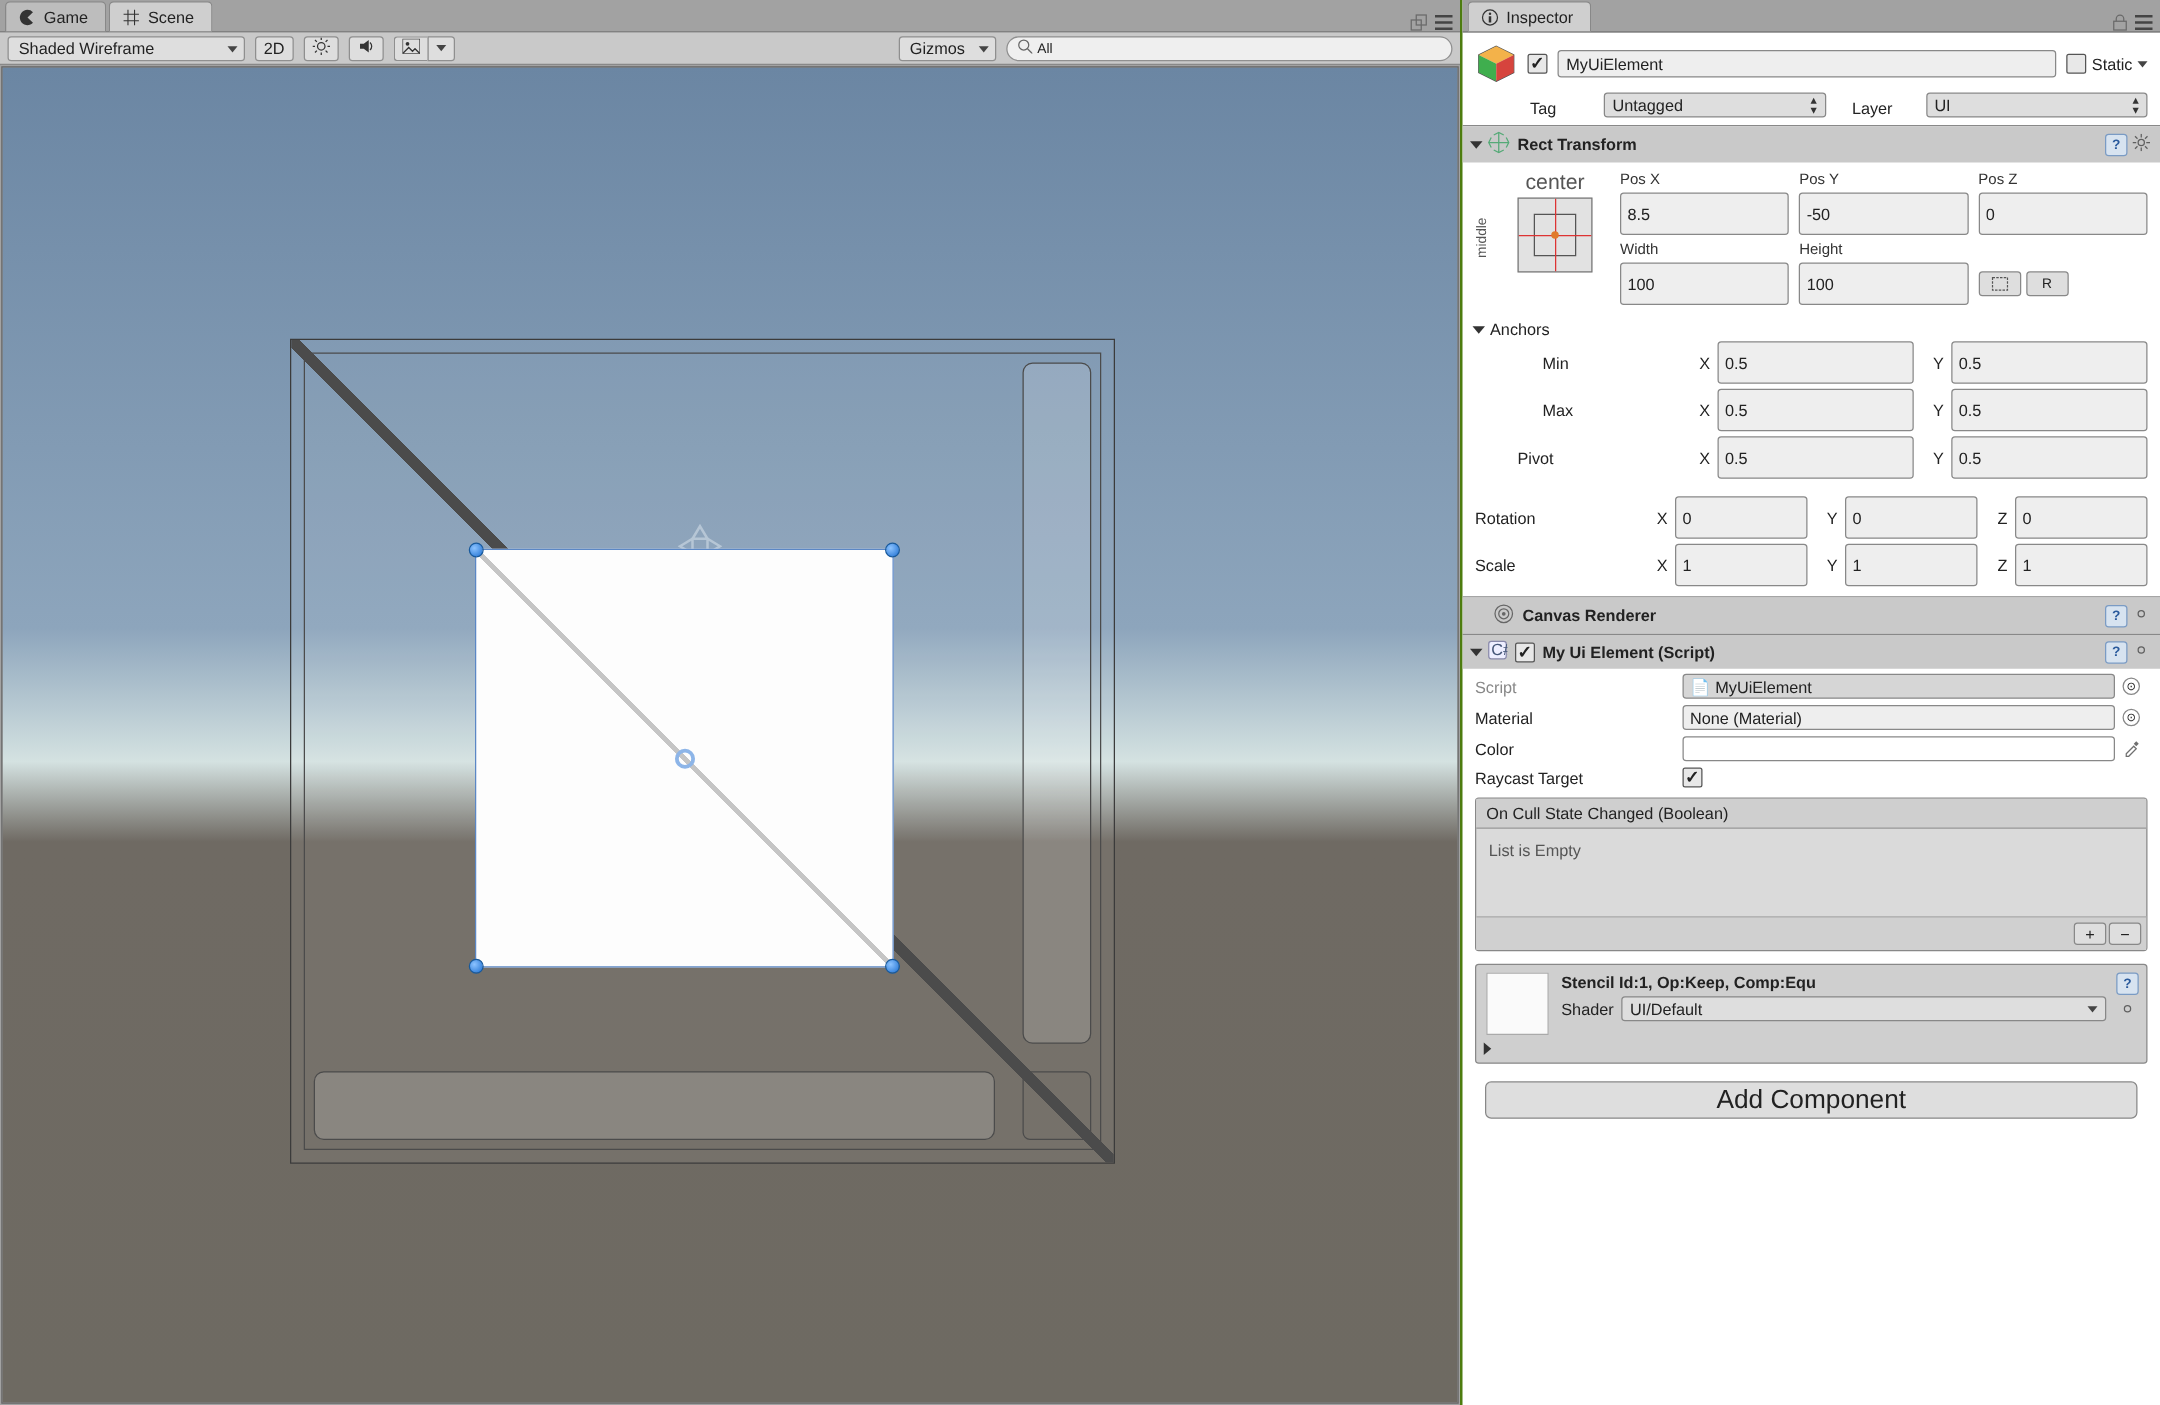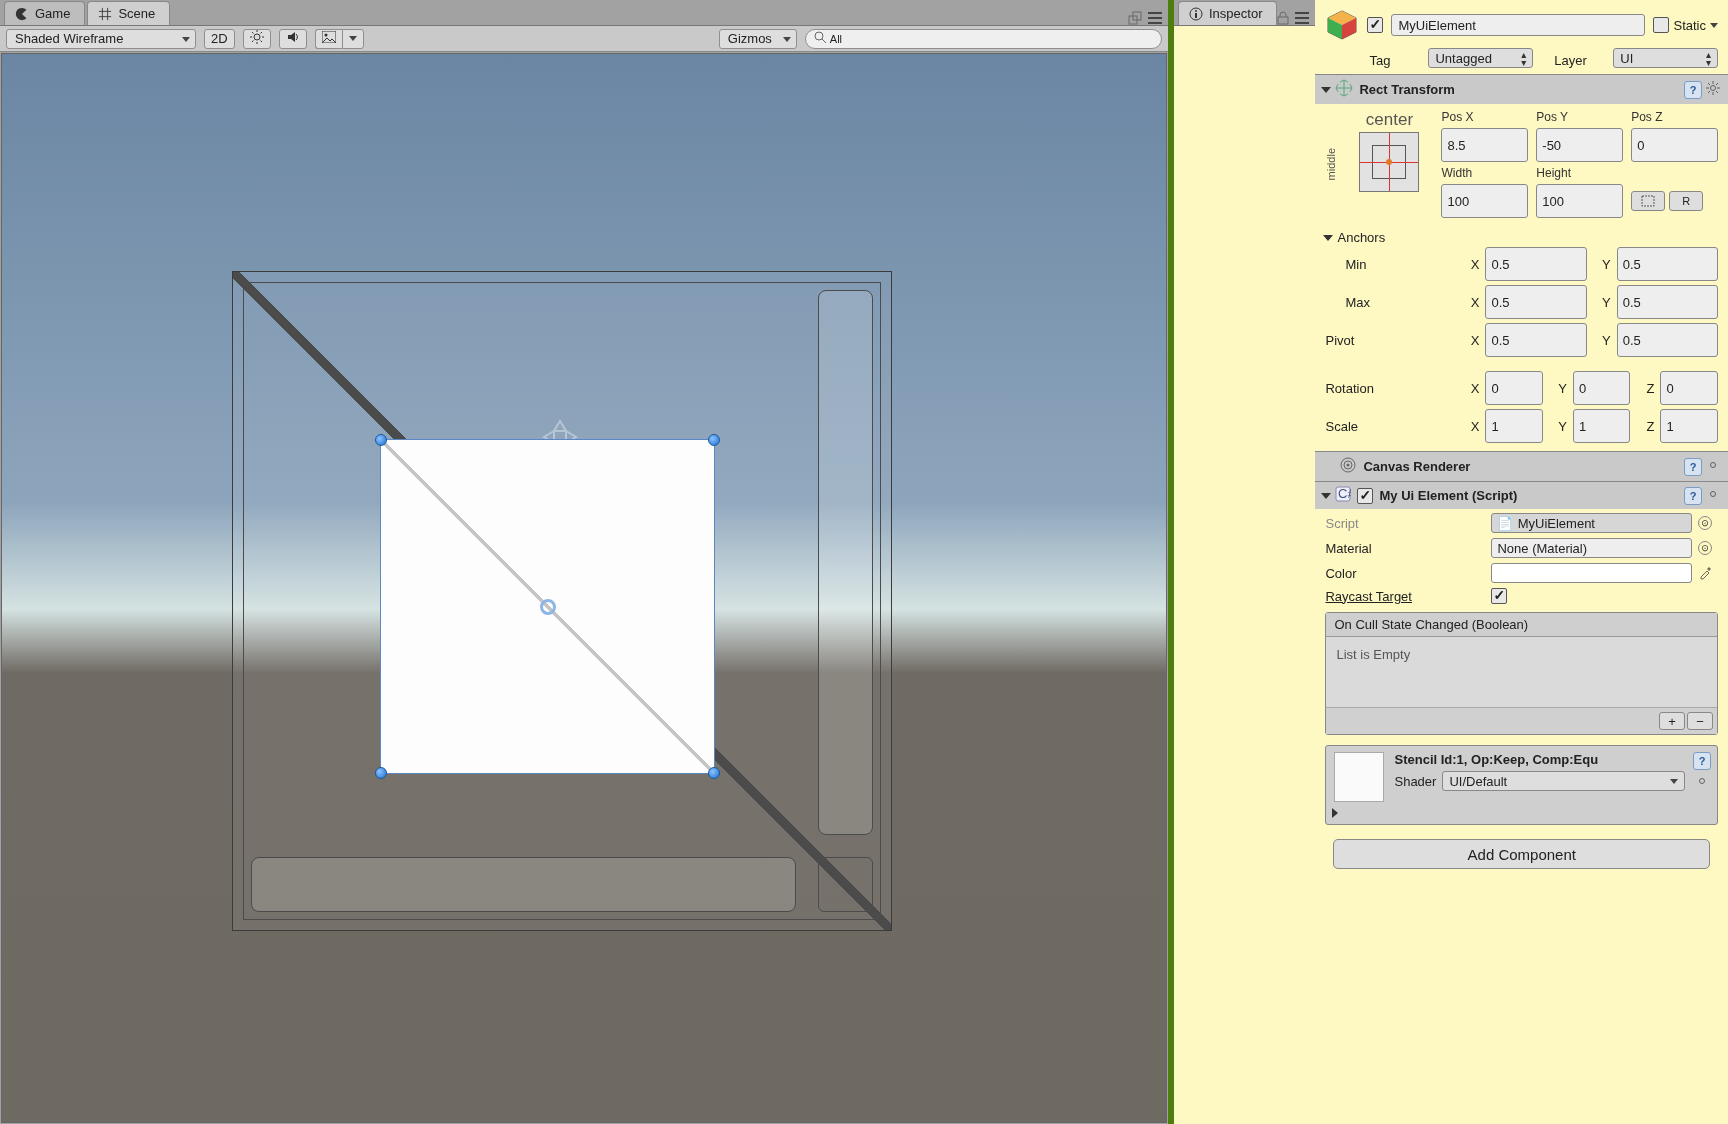--- a/index.html
+++ b/index.html
@@ -33,21 +33,21 @@
   .wf-corner { position:absolute; right:18px; bottom:18px; width:55px; height:55px; border:1px solid #4b4b4b; border-radius:6px;}
   .wf-sel { position:absolute; left:378px; top:385px; width:335px; height:335px; background:#fdfdfd; border:1px solid #5b87c5;}
   .wf-sel .diag{position:absolute;inset:0;background:linear-gradient(to top right, transparent 49.6%, #c5c5c5 49.6%, #c5c5c5 50.4%, transparent 50.4%);}
   .handle{position:absolute;width:12px;height:12px;border-radius:50%;background:radial-gradient(circle at 35% 35%, #8cc3ff, #1d6fd1);border:1px solid #185a9d;}
   .h-tl{top:-6px;left:-6px;} .h-tr{top:-6px;right:-6px;} .h-bl{bottom:-6px;left:-6px;} .h-br{bottom:-6px;right:-6px;}
   .pivot{position:absolute;left:50%;top:50%;width:16px;height:16px;margin:-8px 0 0 -8px;border:3px solid #8db5e8;border-radius:50%;background:transparent;}
   .gizmo-anchor{position:absolute; left:540px; top:365px; width:36px; height:36px;}
   .gizmo-anchor svg{width:36px;height:36px;opacity:.5;}
 
   
-  .inspector { width: 560px; display:flex; background:#fef9c3; border-left:6px solid #4d7c0f;}
+  .inspector { width: 560px; display:flex; flex-direction:column; background:#ffffff; border-left:2px solid #4d7c0f;}
   .insp-tabbar{height:26px;display:flex;align-items:flex-end;background:#a2a2a2;border-bottom:1px solid #777;padding-left:4px;}
   .insp-tabbar .right{margin-left:auto;display:flex;align-items:center;gap:6px;padding-right:6px;}
   .lock{width:12px;height:14px;opacity:.6;}
   .hamburger{width:14px;height:12px;display:flex;flex-direction:column;justify-content:space-between;}
   .hamburger span{height:2px;background:#444;display:block;}
   .insp-body{flex:1;overflow:auto;}
 
   .go-header{padding:8px 10px 6px 10px; display:flex; flex-direction:column; gap:6px;}
   .go-row1{display:flex;align-items:center;gap:8px;}
   .cubeicon{width:34px;height:34px;}
@@ -107,21 +107,21 @@
   .evt-head{background:#cfcfcf;border-bottom:1px solid #999;padding:4px 8px;}
   .evt-body{padding:10px;color:#555;min-height:70px;}
   .evt-foot{display:flex;justify-content:flex-end;gap:2px;padding:4px;border-top:1px solid #aaa;background:#d0d0d0;}
   .pm{width:26px;height:18px;background:#dedede;border:1px solid #888;display:flex;align-items:center;justify-content:center;border-radius:3px;}
 
   .matbox{margin:10px 10px 0 10px;border:1px solid #888;border-radius:3px;background:#cfcfcf;padding:6px;display:grid;grid-template-columns:54px 1fr auto;gap:8px;align-items:start;}
   .matprev{width:50px;height:50px;background:#fafafa;border:1px solid #aaa;}
   .matinfo{display:flex;flex-direction:column;gap:4px;}
   .mat-title{font-weight:bold;white-space:nowrap;overflow:hidden;text-overflow:ellipsis;}
   .mat-row{display:flex;align-items:center;gap:6px;color:#777;}
-  .addcomp{margin:14px 18px;height:30px;background:#dedede;border:1px solid #888;border-radius:5px;display:flex;align-items:center;justify-content:center;font-size:15px;}
+  .addcomp{margin:14px 18px;height:30px;background:#dedede;border:1px solid #888;border-radius:5px;display:flex;align-items:center;justify-content:center;font-size:21px;}
 </style>
 </head>
 <body>
 
 <div class="main-pane">
 
   <div class="tabbar">
     <div class="tab inactive">
       <span class="tab-icon">
         <svg viewBox="0 0 16 16">
@@ -458,21 +458,21 @@
           <span class="circ">⊙</span>
         </div>
         <div class="srow">
           <span>Color</span>
           <div class="colorf"></div>
           <span><svg class="eyedrop" viewBox="0 0 16 16">
                 <path d="M3 13l6-6 2 2-6 6H3v-2z" fill="none" stroke="#333"></path>
                 <path d="M11 3l2 2-2 2-2-2z" fill="#333"></path>
               </svg></span>
         </div>
-        <div class="srow" style="grid-template-columns:160px 1fr;text-decoration:underline;">
+        <div class="srow" style="grid-template-columns:160px 1fr;">
           <span>Raycast Target</span>
           <input type="checkbox" class="chk" checked="" style="">
         </div>
       </div>
       <div class="evtbox">
         <div class="evt-head">On Cull State Changed (Boolean)</div>
         <div class="evt-body">List is Empty</div>
         <div class="evt-foot">
           <div class="pm">+</div>
           <div class="pm">−</div>

